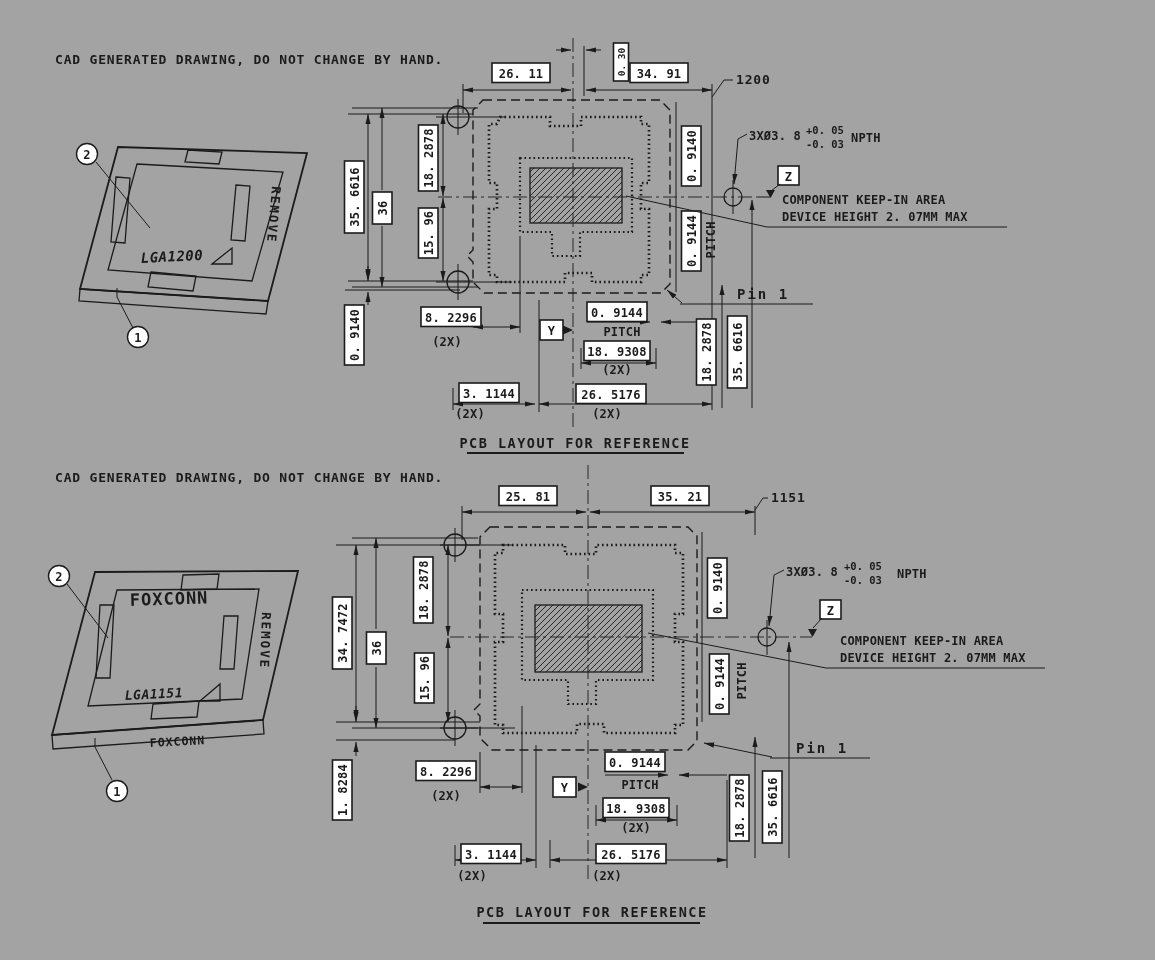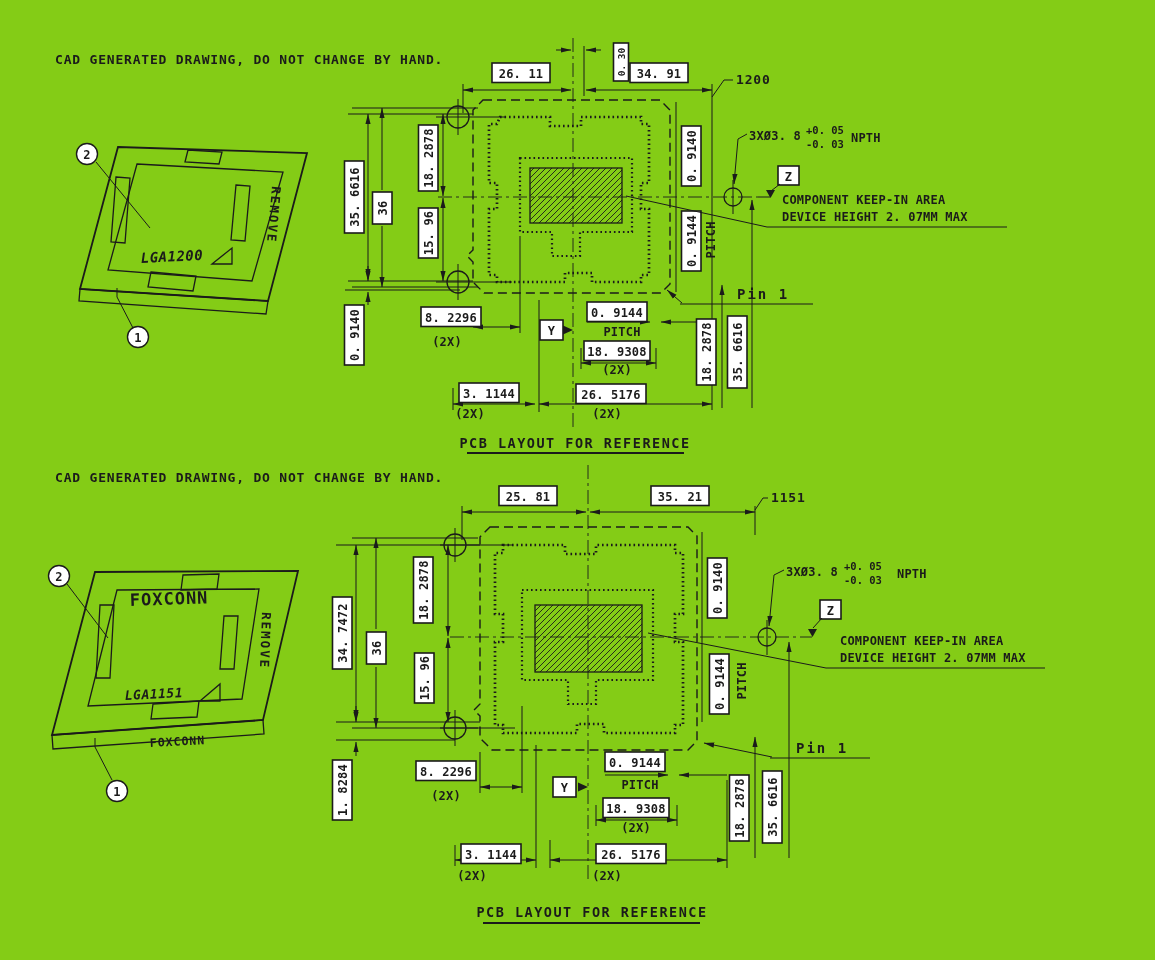--- a/index.html
+++ b/index.html
@@ -1,16 +1,16 @@
 <!DOCTYPE html>
 <html><head>
 <meta charset="utf-8">
 <style>
   html,body{margin:0;padding:0;background:#ffffff}
-  #stage{position:relative;width:1155px;height:960px;background:#84cc16;overflow:hidden}
+  #stage{position:relative;width:1155px;height:960px;background:#a3a3a3;overflow:hidden}
   svg{display:block}
   text{font-family:"DejaVu Sans Mono","Liberation Mono",monospace;font-weight:bold;fill:#1b1b1b}
   .t13{font-size:13px;letter-spacing:.8px}
   .t12{font-size:12px;letter-spacing:.2px}
   .t10{font-size:10.5px}
   .t9{font-size:9.5px}
   .t14{font-size:14px;letter-spacing:2px}
   .ttl{font-size:13.5px;letter-spacing:1.5px}
   .lbl{font-size:14px;font-style:italic;letter-spacing:.5px}
   .lbl2{font-size:13px;font-style:italic;letter-spacing:.5px}

